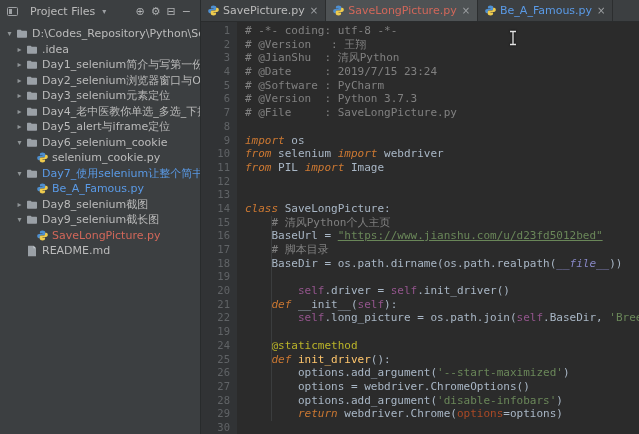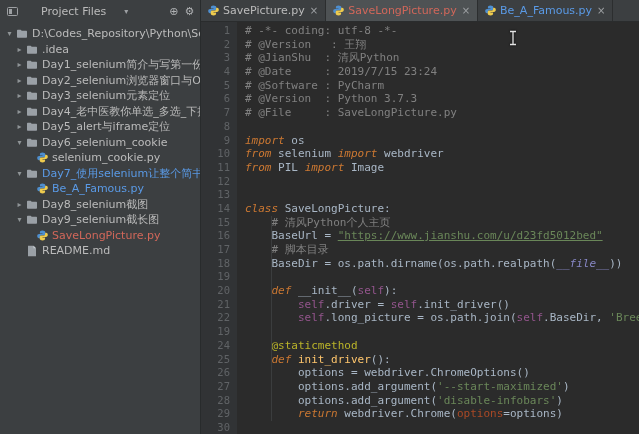--- a/index.html
+++ b/index.html
@@ -2,21 +2,21 @@
 <html><head>
 <meta charset="utf-8">
 <style>
   * { margin:0; padding:0; box-sizing:border-box; }
   html,body { width:639px; height:434px; overflow:hidden; }
   body { background:#2b2b2b; font-family:"DejaVu Sans","Liberation Sans",sans-serif; }
   .app { position:relative; width:639px; height:434px; display:flex; }
 
   
   .sidebar { width:201px; flex-shrink:0; background:#3c3f41; border-right:1px solid #282b2c; display:flex; flex-direction:column; overflow:hidden; }
-  .sidebar-header { height:22px; display:flex; align-items:center; gap:19px; padding:0 6px 0 5px; color:#bbbbbb; font-size:11px; flex-shrink:0; }
+  .sidebar-header { height:22px; display:flex; align-items:center; gap:8px; padding:0 6px 0 5px; color:#bbbbbb; font-size:11px; flex-shrink:0; }
   .hdr-title { cursor:default; white-space:nowrap; }
   .hdr-caret { color:#9da0a3; font-size:8px; margin-left:-1px; }
   .hdr-spacer { flex:1; }
   .hdr-btn { color:#afb1b3; font-size:11px; line-height:11px; padding:0 3px; cursor:default; }
   .tree { flex:1; padding-top:4px; overflow:hidden; }
   .tree-row { display:flex; align-items:center; height:15.5px; white-space:nowrap; overflow:hidden; font-size:11px; color:#bbbbbb; cursor:default; }
   .chevron { width:11px; flex-shrink:0; text-align:center; color:#8f9496; font-size:8px; }
   .titem-icon { width:14px; flex-shrink:0; display:inline-flex; justify-content:center; align-items:center; margin-right:3px; }
   .tlabel { overflow:hidden; text-overflow:clip; }
   .st-default { color:#bbbbbb; }
@@ -298,28 +298,28 @@
           <div class="code-line"><span class="tk-k">from</span><span class="tk-d"> selenium </span><span class="tk-k">import</span><span class="tk-d"> webdriver</span></div>
           <div class="code-line"><span class="tk-k">from</span><span class="tk-d"> PIL </span><span class="tk-k">import</span><span class="tk-d"> Image</span></div>
           <div class="code-line"></div>
           <div class="code-line"></div>
           <div class="code-line"><span class="tk-k">class</span><span class="tk-d"> SaveLongPicture:</span></div>
           <div class="code-line"><span class="tk-c">    # 清风Python个人主页</span></div>
           <div class="code-line"><span class="tk-d">    BaseUrl = </span><span class="tk-su">"https://www.jianshu.com/u/d23fd5012bed"</span></div>
           <div class="code-line"><span class="tk-c">    # 脚本目录</span></div>
           <div class="code-line"><span class="tk-d">    BaseDir = os.path.dirname(os.path.realpath(</span><span class="tk-dd">__file__</span><span class="tk-d">))</span></div>
           <div class="code-line"></div>
+          <div class="code-line"><span class="tk-d">        </span><span class="tk-se">self</span><span class="tk-d">.driver = </span><span class="tk-se">self</span><span class="tk-d">.init_driver()</span></div>
           <div class="code-line"><span class="tk-d">    </span><span class="tk-k">def</span><span class="tk-d"> __init__(</span><span class="tk-se">self</span><span class="tk-d">):</span></div>
-          <div class="code-line"><span class="tk-d">        </span><span class="tk-se">self</span><span class="tk-d">.driver = </span><span class="tk-se">self</span><span class="tk-d">.init_driver()</span></div>
           <div class="code-line"><span class="tk-d">        </span><span class="tk-se">self</span><span class="tk-d">.long_picture = os.path.join(</span><span class="tk-se">self</span><span class="tk-d">.BaseDir, </span><span class="tk-s">'BreezeP</span></div>
           <div class="code-line"></div>
           <div class="code-line"><span class="tk-d">    </span><span class="tk-dec">@staticmethod</span></div>
           <div class="code-line"><span class="tk-d">    </span><span class="tk-k">def</span><span class="tk-fn"> init_driver</span><span class="tk-d">():</span></div>
+          <div class="code-line"><span class="tk-d">        options.add_argument(</span><span class="tk-s">'--start-maximized'</span><span class="tk-d">)</span></div>
           <div class="code-line"><span class="tk-d">        options = webdriver.ChromeOptions()</span></div>
-          <div class="code-line"><span class="tk-d">        options.add_argument(</span><span class="tk-s">'--start-maximized'</span><span class="tk-d">)</span></div>
           <div class="code-line"><span class="tk-d">        options.add_argument(</span><span class="tk-s">'disable-infobars'</span><span class="tk-d">)</span></div>
           <div class="code-line"><span class="tk-d">        </span><span class="tk-k">return</span><span class="tk-d"> webdriver.Chrome(</span><span class="tk-pa">options</span><span class="tk-d">=options)</span></div>
           <div class="code-line"></div>
         </div>
     </div>
   </main>
 
   <div class="ibeam">
     <svg width="10" height="16" viewBox="0 0 10 16">
         <path d="M2 1.5 H8 M5 1.5 V14.5 M2 14.5 H8" stroke="#e3e3e3" stroke-width="1.3" fill="none"></path>

